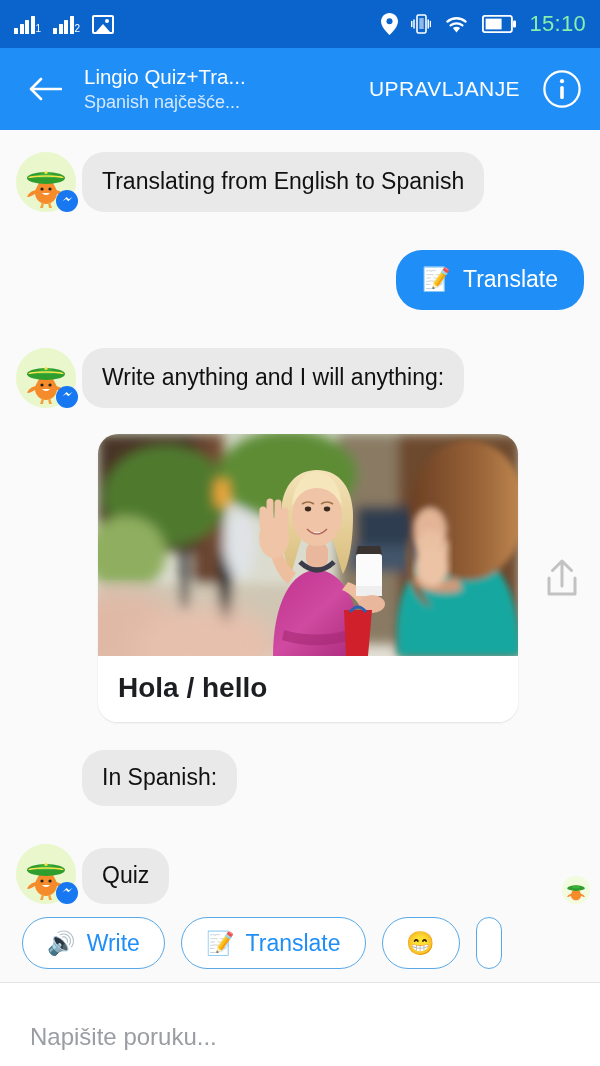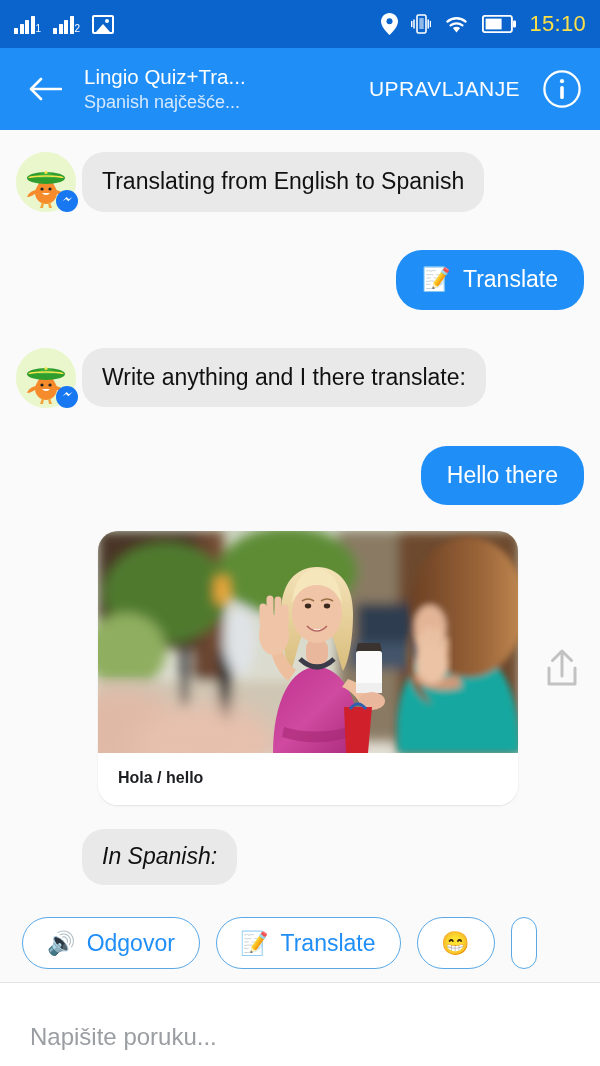--- a/index.html
+++ b/index.html
@@ -12,21 +12,21 @@
   #app { position: relative; width: 600px; height: 1066px; display: flex; flex-direction: column; }
 
   
   .status-bar {
     height: 48px; background: #0b63cc; flex: 0 0 48px;
     display: flex; align-items: center; padding: 0 14px;
     color: #ffffff;
   }
   .sb-left { display: flex; align-items: flex-end; gap: 12px; }
   .sb-right { margin-left: auto; display: flex; align-items: center; gap: 13px; }
-  .sb-clock { font-size: 22px; letter-spacing: .3px; color: #fde047; }
+  .sb-clock { font-size: 22px; letter-spacing: .3px; color: #86efac; }
 
   .sig { display: inline-flex; align-items: flex-end; gap: 1.5px; height: 20px; }
   .sig i { display: block; width: 4px; background: #fff; border-radius: .5px; }
   .sig i:nth-child(1){ height: 6px; }
   .sig i:nth-child(2){ height: 10px; }
   .sig i:nth-child(3){ height: 14px; }
   .sig i:nth-child(4){ height: 18px; }
   .sig-wrap { display: inline-flex; align-items: flex-end; }
   .sig-sub { font-size: 10px; line-height: 10px; margin-left: 1px; }
 
@@ -56,54 +56,54 @@
   .title-main { font-size: 20.5px; color: #fff; line-height: 1.3; white-space: nowrap; }
   .title-sub  { font-size: 18px; color: #d6e9ff; line-height: 1.3; white-space: nowrap; }
   .manage-btn { margin-left: auto; font-size: 21px; color: #fff; letter-spacing: .4px; white-space: nowrap; cursor: pointer; }
   .info-btn { margin-left: 22px; width: 40px; height: 40px; flex: 0 0 auto; cursor: pointer; }
 
   
   .chat {
     flex: 1 1 auto; background: #fafafa; position: relative;
     overflow: hidden; padding: 10px 0 0 0;
   }
-  .row { display: flex; align-items: flex-start; padding: 12px 16px; margin-bottom: 14px; }
+  .row { display: flex; align-items: flex-end; padding: 12px 16px; margin-bottom: 14px; }
   .row.right { justify-content: flex-end; }
 
   .avatar {
     width: 60px; height: 60px; flex: 0 0 60px; position: relative;
     border-radius: 50%; background: radial-gradient(circle at 50% 45%, #e9f7c8 0%, #eef9d8 60%, #f6fbe9 100%);
     overflow: visible; margin-right: 6px;
   }
   .avatar.spacer { background: none; }
   .avatar .msgr-badge {
     position: absolute; right: -2px; bottom: 0px; width: 22px; height: 22px;
     border-radius: 50%; background: #1778f2; display: flex; align-items: center; justify-content: center;
   }
 
   .bubble {
     background: #e9e9ea; color: #111; border-radius: 22px;
     padding: 14px 20px; font-size: 23px; line-height: 1.38; max-width: 420px;
   }
-  .bubble.tight { padding: 12px 20px; font-style: italic; }
+  .bubble.tight { padding: 12px 20px; }
   .bubble.out {
     background: #1f8ef6; color: #fff; border-radius: 26px;
     padding: 14px 26px; font-size: 23px;
   }
   .bubble.out.with-icon { display: flex; align-items: center; gap: 12px; }
   .emoji { font-size: 23px; line-height: 1; }
 
   
   .card-row { display: flex; align-items: center; padding: 0 16px; margin-bottom: 12px; }
   .card {
     width: 422px; margin-left: 82px; border-radius: 20px; overflow: hidden;
     background: #fff; box-shadow: 0 1px 2px rgba(0,0,0,.10);
   }
   .card-photo { width: 100%; height: 222px; display: block; position: relative; overflow: hidden; }
-  .card-caption { padding: 16px 20px 18px 20px; font-size: 16px; font-weight: bold; color: #1c1e21; background: #fff; }
+  .card-caption { padding: 16px 20px 18px 20px; font-size: 28px; font-weight: bold; color: #1c1e21; background: #fff; }
   .share-btn { margin-left: 22px; width: 44px; height: 44px; flex: 0 0 44px; cursor: pointer; opacity: .85; }
 
   .seen-avatar {
     position: absolute; right: 10px; width: 28px; height: 28px; border-radius: 50%;
     background: radial-gradient(circle at 50% 45%, #eef9d8 0%, #f7fbed 70%);
     overflow: visible;
   }
 
   
   .quick-replies {
@@ -254,26 +254,23 @@
           <path d="M22 26a8 5.5 0 0116 0z" fill="#3cb23c"></path>
           <path d="M13 26c0-1 6-2 17-2s17 1 17 2" stroke="#f6e24a" stroke-width="1.6" fill="none"></path>
           <circle cx="30" cy="20.5" r="1.6" fill="#f6e24a"></circle>
         </svg>
         <span class="msgr-badge">
           <svg width="13" height="13" viewBox="0 0 13 13">
             <path d="M1.5 6.2l4.1-4.3 2.3 2.3 3.6-2.3-4.1 4.4-2.4-2.3z" fill="#fff"></path>
           </svg>
         </span>
       </div>
-      <div class="bubble">Write anything and I there translate:</div>
-    </div>
-
-    <div class="row right">
-      <div class="bubble out">Hello there</div>
-    </div>
+      <div class="bubble">Write anything and I will anything:</div>
+    </div>
+
 
     <div class="card-row">
       <div class="card">
         <div class="card-photo">
           <svg width="422" height="222" viewBox="0 0 422 222" preserveAspectRatio="xMidYMid slice">
             <defs>
               <linearGradient id="sky" x1="0" y1="0" x2="0" y2="1">
                 <stop offset="0" stop-color="#cfd6c4"></stop>
                   <stop offset="1" stop-color="#e3e0d6"></stop>
               </linearGradient>
@@ -426,21 +423,21 @@
           <path d="M22 26a8 5.5 0 0116 0z" fill="#3cb23c"></path>
         </svg>
       </div>
     </div>
 
   </div>
 
   <div class="quick-replies">
     <div class="qr">
       <span class="emoji">🔊</span>
-      <span>Odgovor</span>
+      <span>Write</span>
     </div>
     <div class="qr">
       <span class="emoji">📝</span>
       <span>Translate</span>
     </div>
     <div class="qr">
       <span class="emoji">😁</span>
     </div>
     <div class="qr partial"></div>
   </div>

